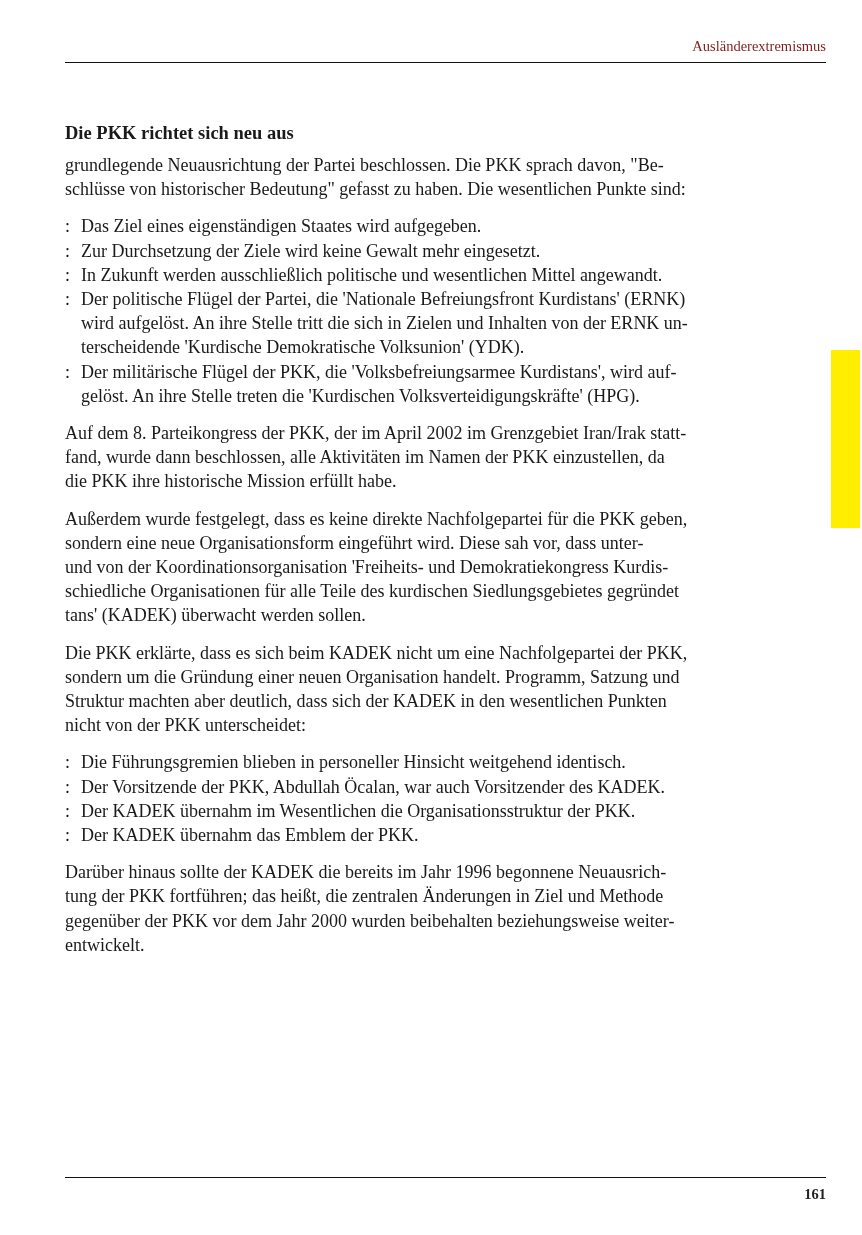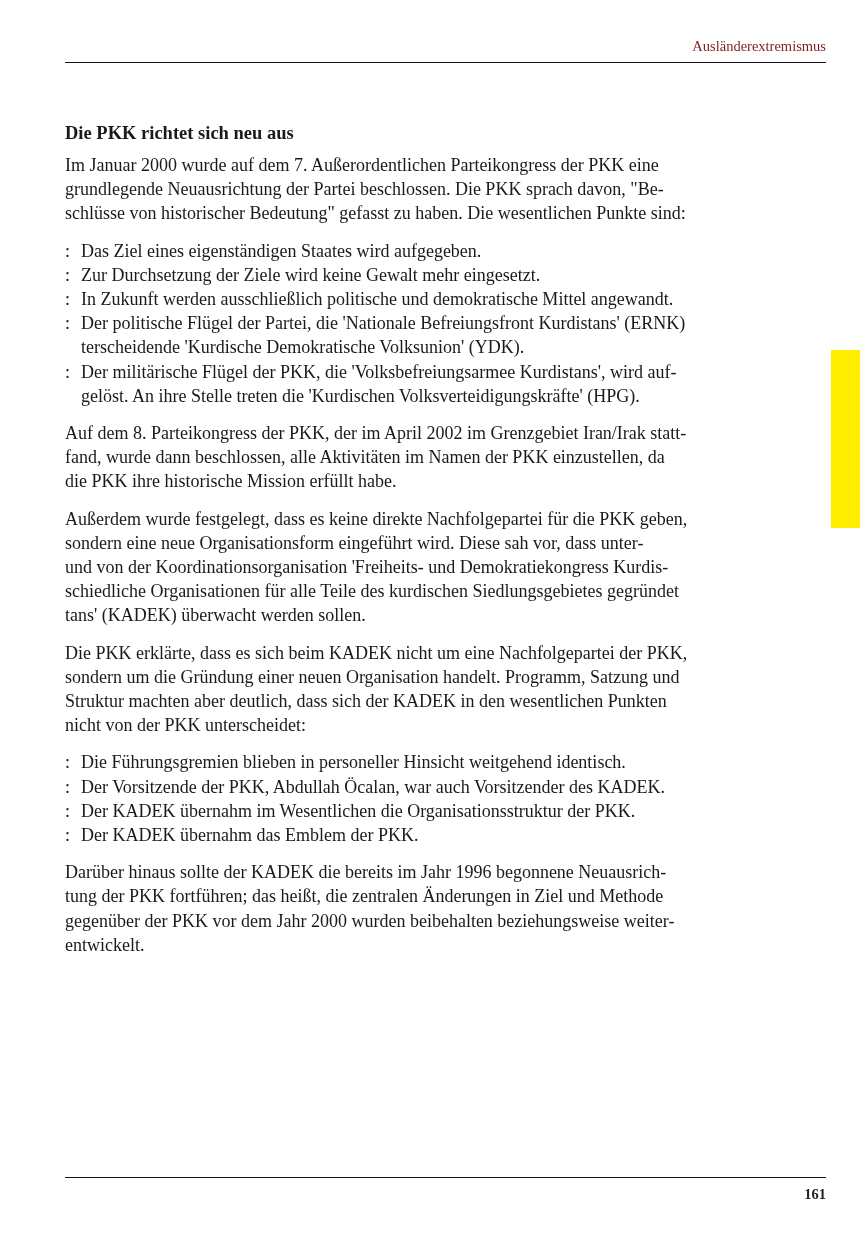--- a/index.html
+++ b/index.html
@@ -39,41 +39,41 @@
 
 <div class="running-head">Ausländerextremismus</div>
 <div class="rule top"></div>
 
 <div class="side-tab" style="background: rgb(255, 238, 0);"></div>
 
 <div class="content">
   <h2>Die PKK richtet sich neu aus</h2>
 
   <p>
-    <span class="line">Im Januar 2000 wurde auf dem 7. Außerordentlichen Parteikongress der PKK eine</span>
     <span class="line">grundlegende Neuausrichtung der Partei beschlossen. Die PKK sprach davon, "Be-</span>
     <span class="line">schlüsse von historischer Bedeutung" gefasst zu haben. Die wesentlichen Punkte sind:</span>
   </p>
 
   <ul class="bullets">
     <li>
       <span class="marker">:</span>
       <span class="line">Das Ziel eines eigenständigen Staates wird aufgegeben.</span>
     </li>
     <li>
       <span class="marker">:</span>
       <span class="line">Zur Durchsetzung der Ziele wird keine Gewalt mehr eingesetzt.</span>
     </li>
     <li>
       <span class="marker">:</span>
-      <span class="line">In Zukunft werden ausschließlich politische und demokratische Mittel angewandt.</span>
+      <span class="line">In Zukunft werden ausschließlich politische und wesentlichen Mittel angewandt.</span>
     </li>
     <li>
       <span class="marker">:</span>
       <span class="line">Der politische Flügel der Partei, die 'Nationale Befreiungsfront Kurdistans' (ERNK)</span>
+      <span class="line">wird aufgelöst. An ihre Stelle tritt die sich in Zielen und Inhalten von der ERNK un-</span>
       <span class="line">terscheidende 'Kurdische Demokratische Volksunion' (YDK).</span>
     </li>
     <li>
       <span class="marker">:</span>
       <span class="line">Der militärische Flügel der PKK, die 'Volksbefreiungsarmee Kurdistans', wird auf-</span>
       <span class="line">gelöst. An ihre Stelle treten die 'Kurdischen Volksverteidigungskräfte' (HPG).</span>
     </li>
   </ul>
 
   <p>

